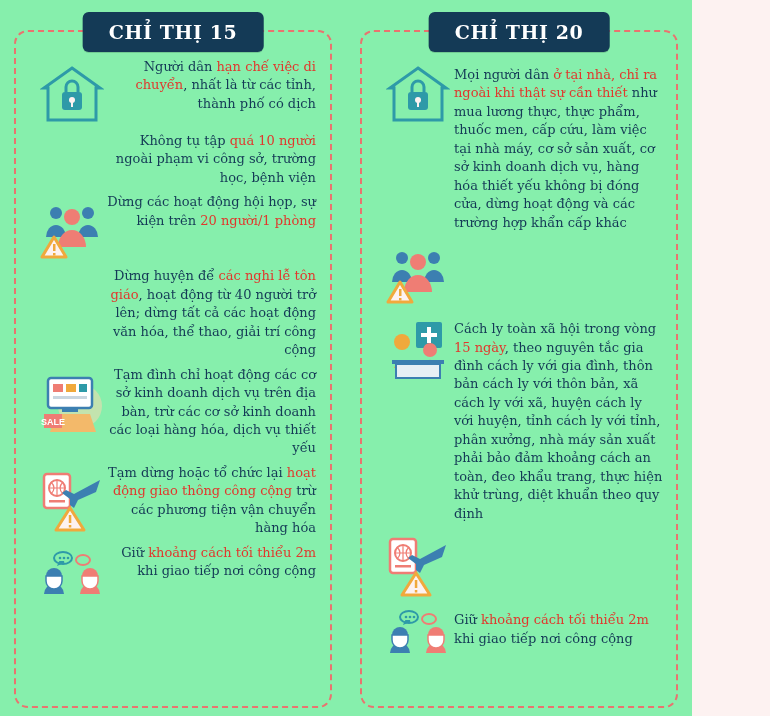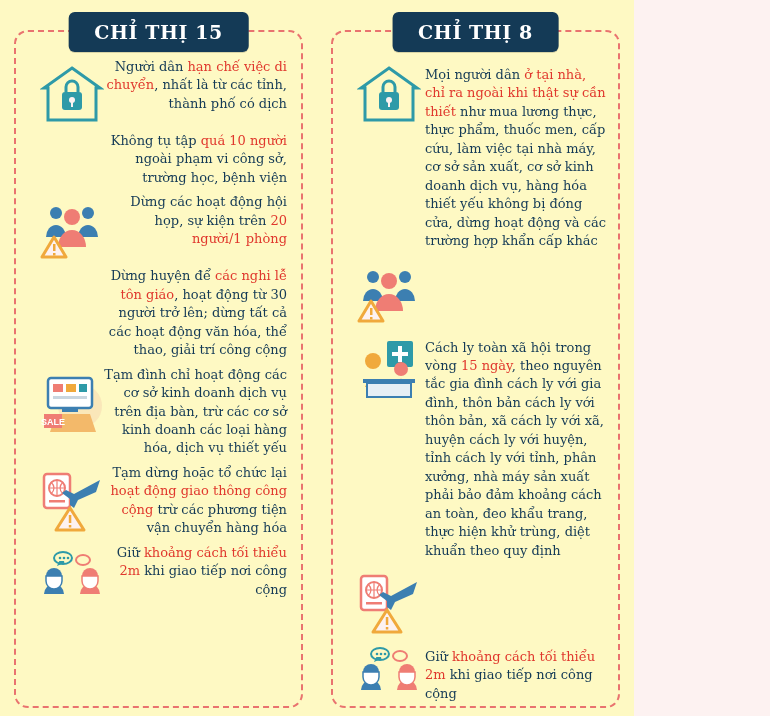--- a/index.html
+++ b/index.html
@@ -4,22 +4,22 @@
 <style>
   * { box-sizing: border-box; }
   html, body {
     margin: 0; padding: 0;
     width: 770px; height: 716px;
     background: #fdf2f1;
     font-family: "Liberation Serif", serif;
   }
   #page {
     position: relative;
-    width: 634px; height: 716px;
-    background: #fef9c3;
+    width: 692px; height: 716px;
+    background: #86efac;
     overflow: hidden;
     display: flex;
     flex-direction: row;
   }
   .column {
     position: relative;
     width: 385px;
     height: 716px;
     padding: 30px 14px 8px 14px;
   }
@@ -115,21 +115,21 @@
       <rect x="13" y="47" width="2.5" height="7" fill="#f0a93c"></rect>
       <rect x="13" y="56" width="2.5" height="2.5" fill="#f0a93c"></rect>
               </svg>
             </div>
             <div class="text-cell"><span class="">Dừng các hoạt động hội họp, sự kiện trên </span><span class="hl">20 người/1 phòng</span></div>
           </div>
           <div class="row">
             <div class="icon-cell">
               <div style="width:64px;height:1px"></div>
             </div>
-            <div class="text-cell"><span class="">Dừng huyện để </span><span class="hl">các nghi lễ tôn giáo</span><span class="">, hoạt động từ 30 người trở lên; dừng tất cả các hoạt động văn hóa, thể thao, giải trí công cộng</span></div>
+            <div class="text-cell"><span class="">Dừng huyện để </span><span class="hl">các nghi lễ tôn giáo</span><span class="">, hoạt động từ 40 người trở lên; dừng tất cả các hoạt động văn hóa, thể thao, giải trí công cộng</span></div>
           </div>
           <div class="row">
             <div class="icon-cell">
               <svg width="64" height="64" viewBox="0 0 64 64">
       <circle cx="40" cy="36" r="22" fill="#f6d9b0" opacity="0.55"></circle>
       <rect x="8" y="8" width="44" height="30" rx="3" fill="#fff" stroke="#3c7fb1" stroke-width="2.5"></rect>
       <rect x="13" y="14" width="10" height="8" fill="#ef7d74"></rect>
       <rect x="26" y="14" width="10" height="8" fill="#f0a93c"></rect>
       <rect x="39" y="14" width="8" height="8" fill="#2e9aa8"></rect>
       <rect x="13" y="26" width="34" height="3" fill="#c9d6e0"></rect>
@@ -174,21 +174,21 @@
               </svg>
             </div>
             <div class="text-cell"><span class="">Giữ </span><span class="hl">khoảng cách tối thiểu 2m</span><span class=""> khi giao tiếp nơi công cộng</span></div>
           </div>
         </div>
     </div>
   </div>
 
   <div class="column col-right">
     <div class="col-inner">
-      <div class="title-badge">CHỈ THỊ 8</div>
+      <div class="title-badge">CHỈ THỊ 20</div>
       <div class="rows">
           <div class="row">
             <div class="icon-cell">
               <svg width="64" height="64" viewBox="0 0 64 64">
       <path d="M32 6 L60 26 L56 26 L56 58 L8 58 L8 26 L4 26 Z" fill="none" stroke="#2e9aa8" stroke-width="3"></path>
       <rect x="22" y="30" width="20" height="18" rx="3" fill="#2e9aa8"></rect>
       <path d="M26 30 v-5 a6 6 0 0 1 12 0 v5" fill="none" stroke="#2e9aa8" stroke-width="3"></path>
       <circle cx="32" cy="38" r="3" fill="#fdf2f1"></circle>
       <rect x="31" y="39" width="2" height="6" fill="#fdf2f1"></rect>
               </svg>

